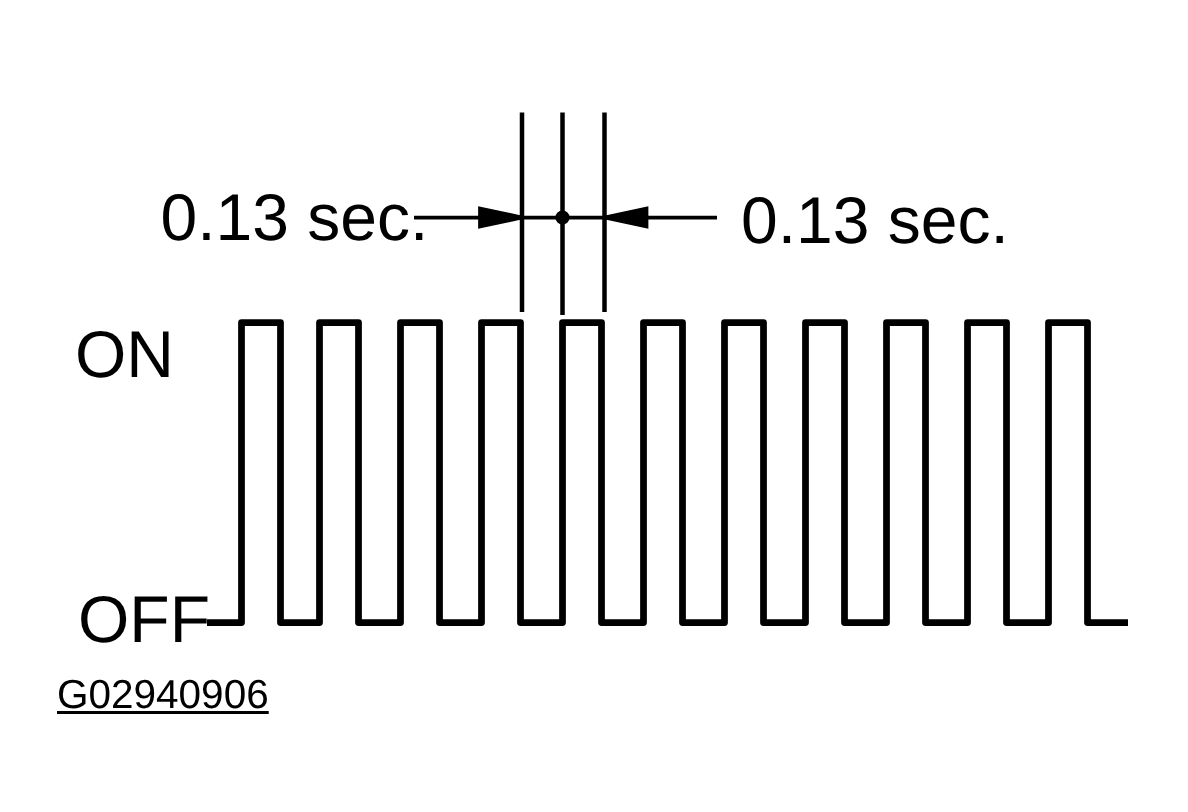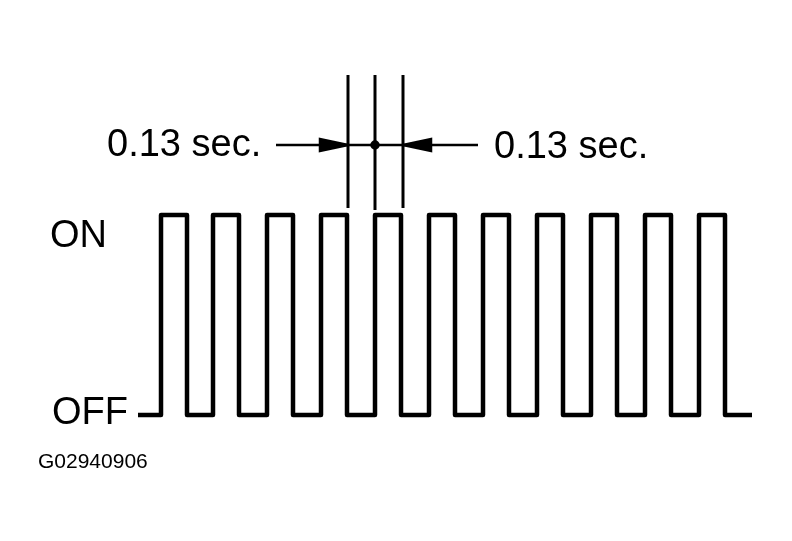--- a/index.html
+++ b/index.html
@@ -1,19 +1,19 @@
 <!DOCTYPE html>
 <html><head>
 <meta charset="utf-8">
 <style>
   html, body { margin: 0; padding: 0; background: #ffffff; }
   body { width: 792px; height: 541px; position: relative; overflow: hidden; font-family: "Liberation Sans", sans-serif; }
   .lbl { position: absolute; color: #000; font-family: "Liberation Sans", sans-serif; white-space: nowrap; line-height: 1; }
-  .big { font-size: 38px; }
-  .code { font-size: 21px; }
+  .big { font-size: 44px; }
+  .code { font-size: 27px; text-decoration: underline; }
   svg { position: absolute; left: 0; top: 0; }
 </style>
 </head>
 <body>
 
 <div>
   <svg width="792" height="541" viewBox="0 0 792 541">
 
     <g stroke="#000" stroke-width="3" fill="none">
       <line x1="348" y1="75" x2="348" y2="208"></line>

